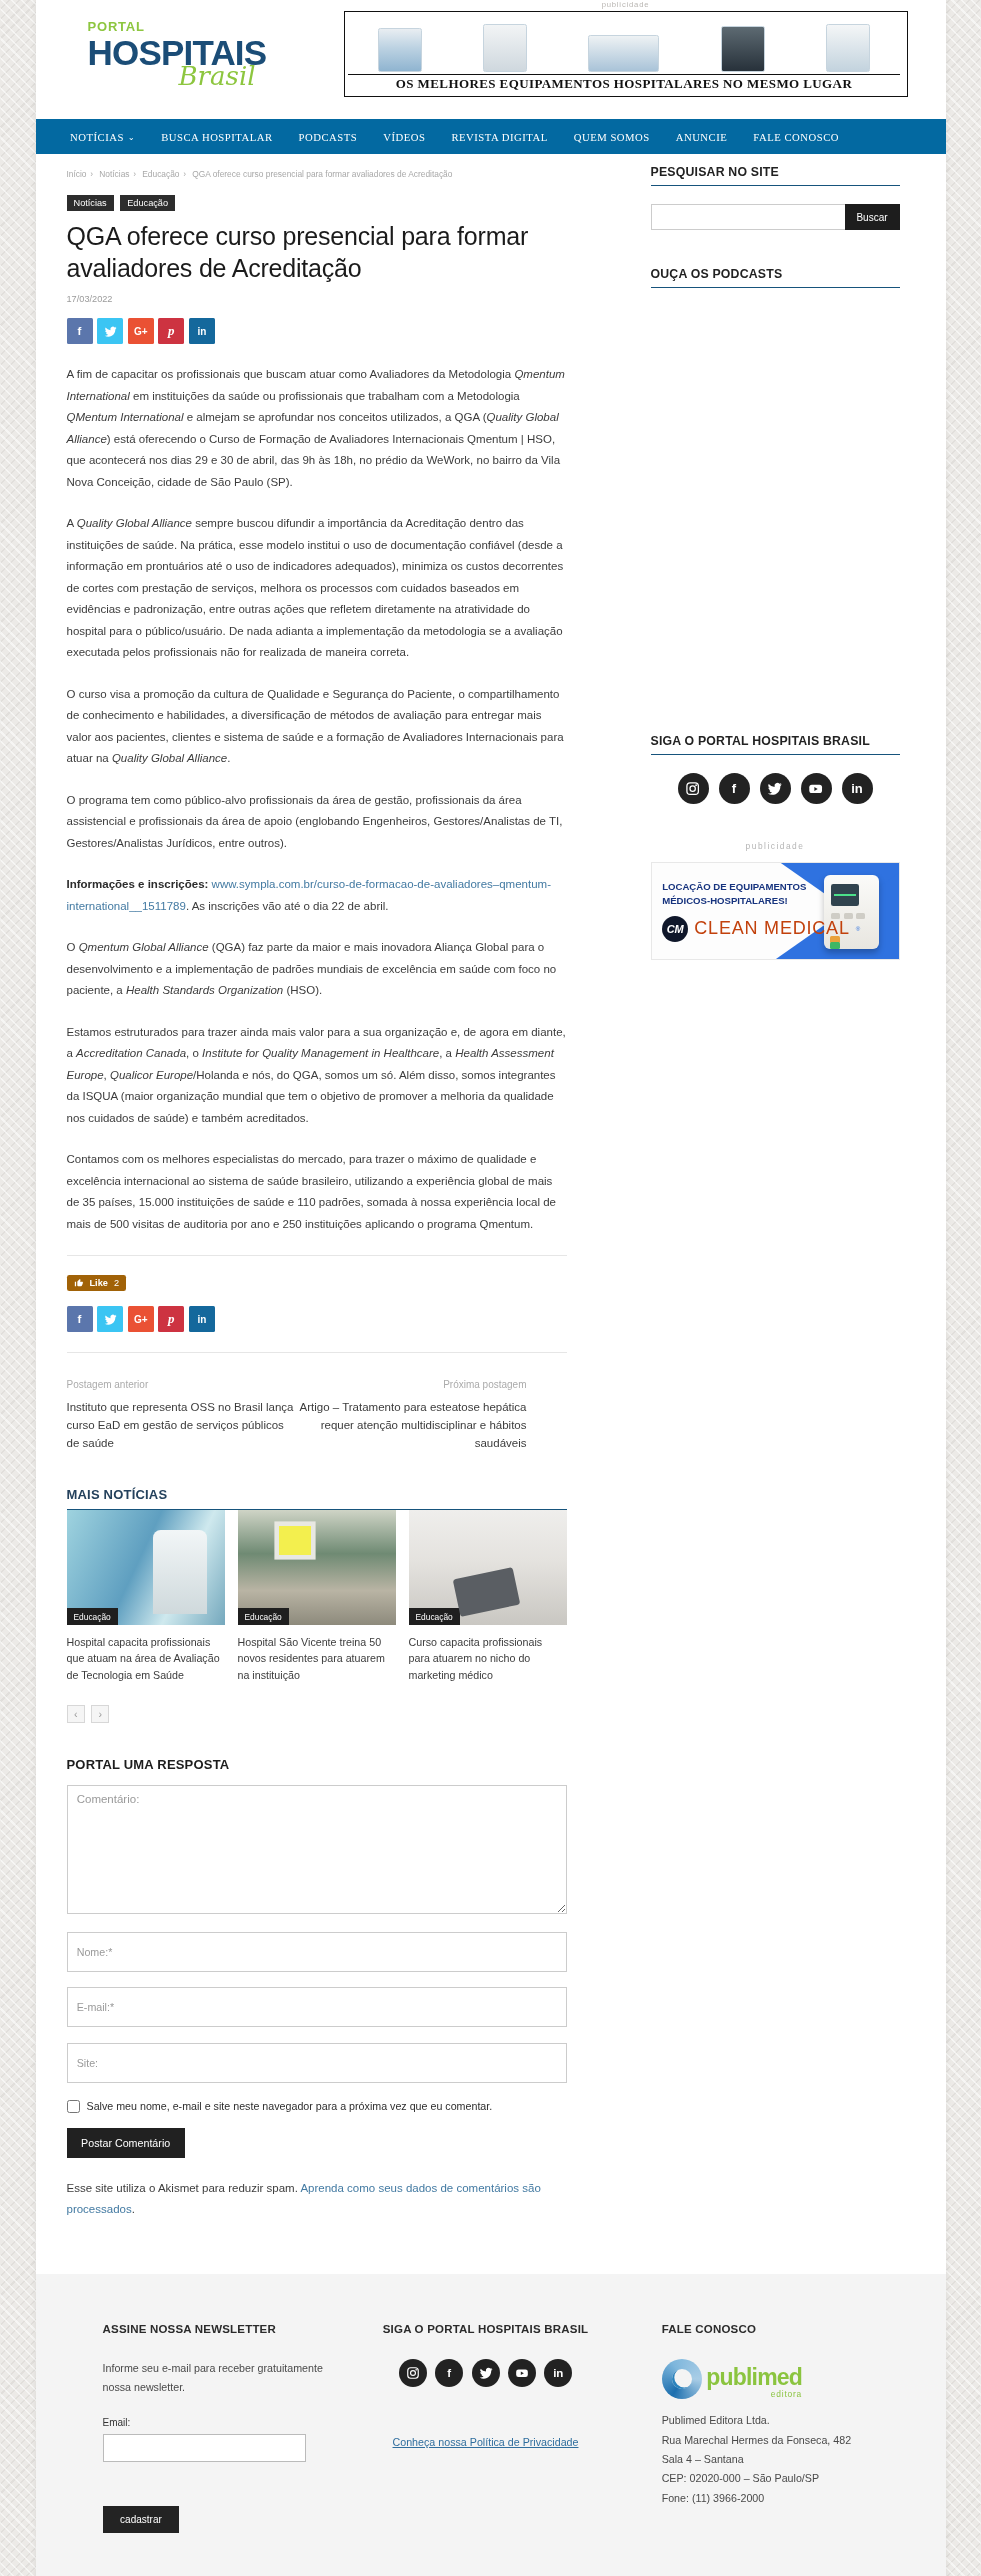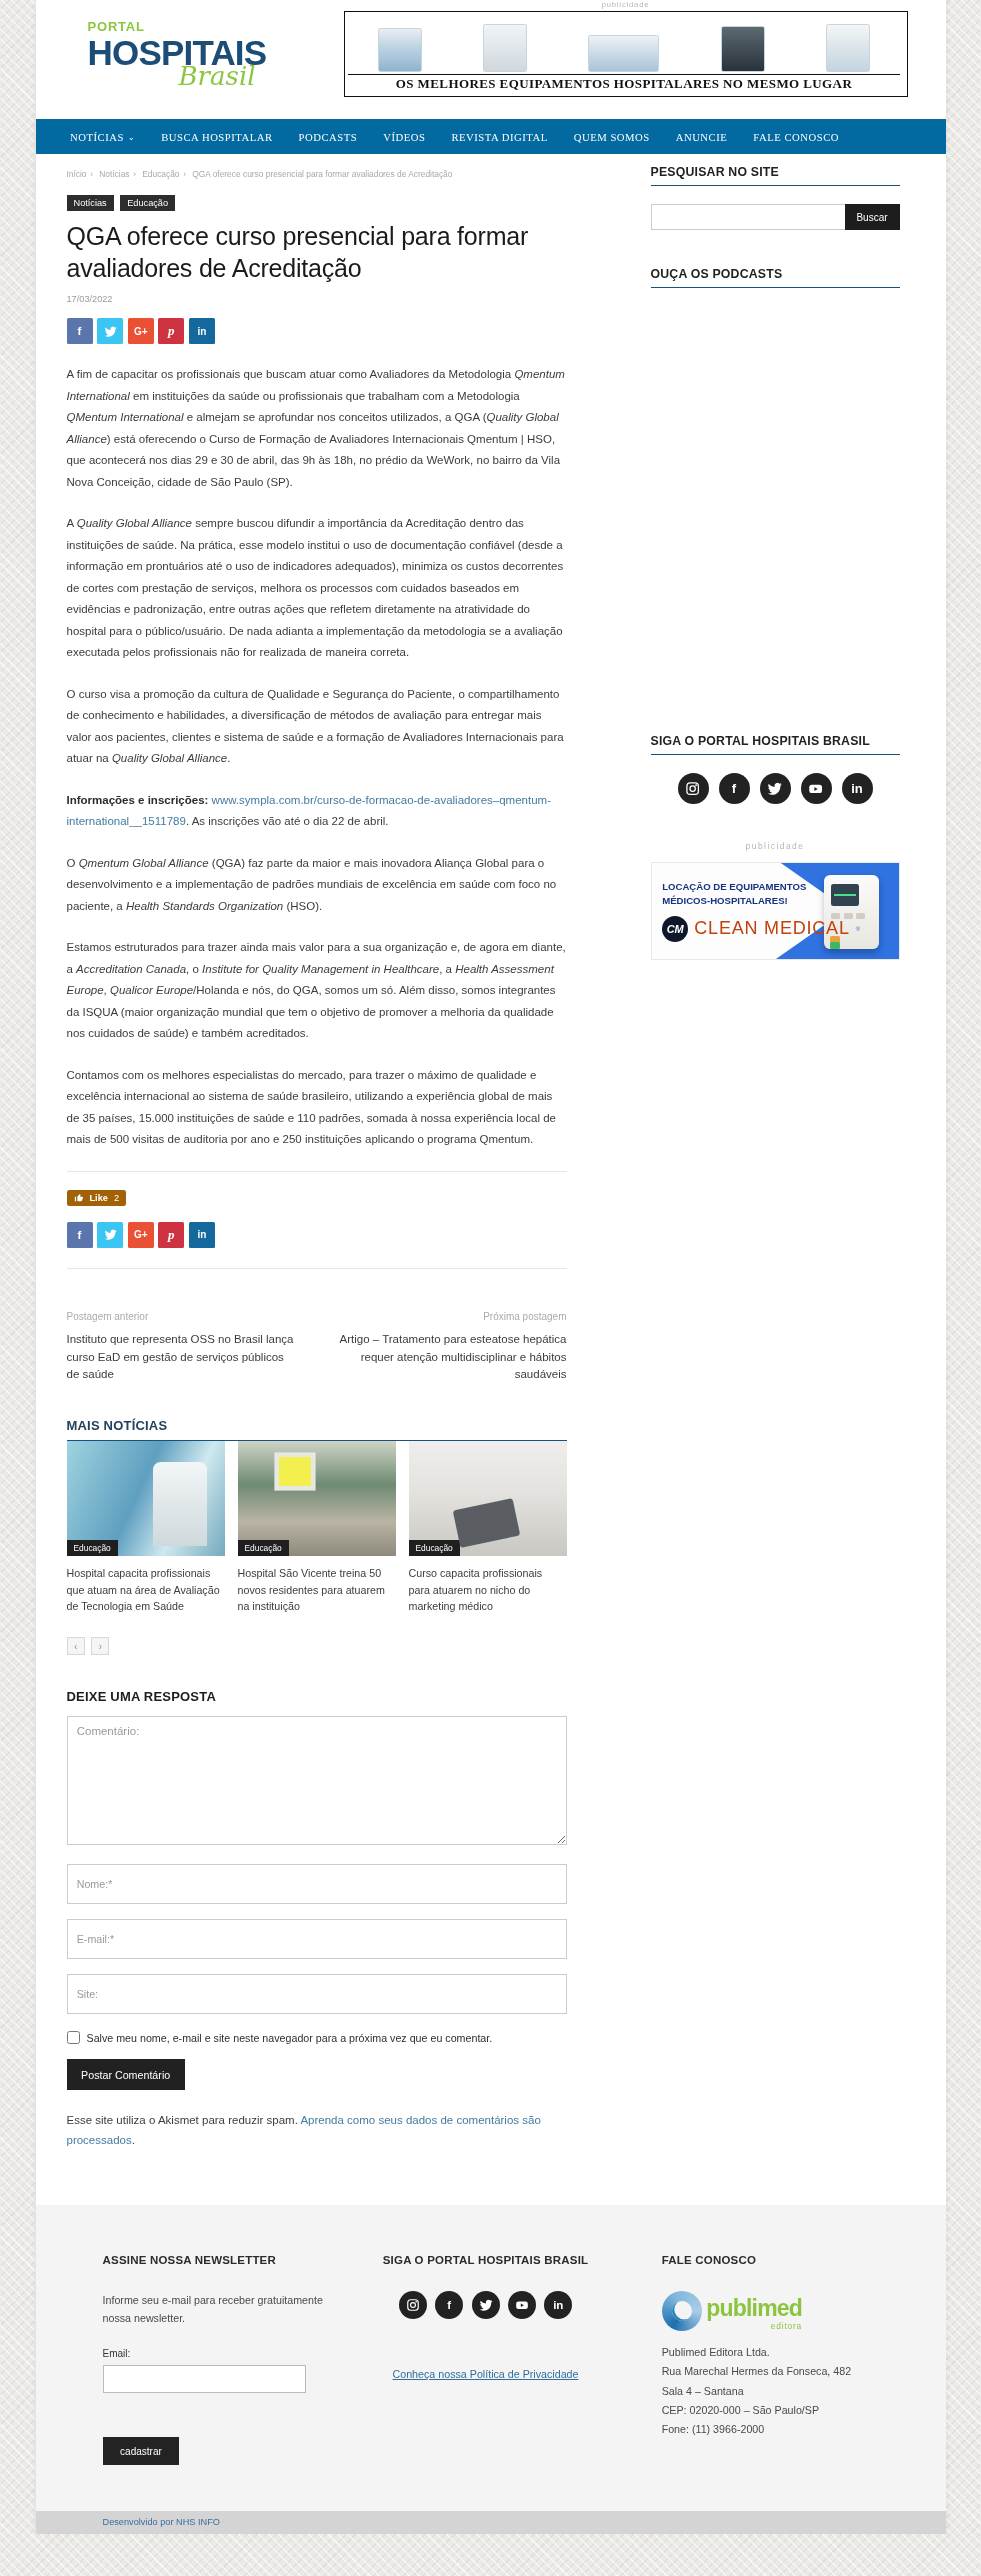--- a/index.html
+++ b/index.html
@@ -64,21 +64,21 @@
   .article-body p { font-size:11.5px; line-height:1.87; color:#3c3c3c; margin-bottom:20px; }
   .article-body a { color:#437aa2; text-decoration:none; }
   .article-body strong { color:#2c2c2c; }
   hr.thin { border:none; border-top:0.8px solid #e6e6e6; margin:18.4px 0; }
 
   .like-btn { display:inline-flex; align-items:flex-end; gap:6px; background:#a16207; color:#fff; font-size:9.2px; font-weight:700; padding:3.1px 7px; border-radius:2.3px; cursor:pointer; margin-bottom:10.7px; }
   .like-btn svg { width:10px; height:10px; fill:#fff; }
   .like-btn .cnt { font-weight:400; }
 
   
-  .post-nav { display:flex; justify-content:space-between; margin:42px 0 34px 0; }
+  .post-nav { display:flex; margin:26px 0 34px 0; }
   .post-nav .col { width:230px; }
   .post-nav .col.next { text-align:right; }
   .pn-label { font-size:10px; color:#ababab; margin-bottom:9.2px; }
   .pn-title { font-size:11.5px; color:#3c3c3c; line-height:1.55; cursor:pointer; }
 
   
   .section-head { font-size:13px; font-weight:700; color:#24415c; letter-spacing:0.2px; border-bottom:1.5px solid #16537c; padding-bottom:7px; }
   .cards { display:flex; gap:13px; }
   .card { width:158px; cursor:pointer; }
   .card-img { height:115px; position:relative; overflow:hidden; }
@@ -220,20 +220,21 @@
           </div>
         <div class="share-btn sb-gp">G+</div>
         <div class="share-btn sb-pi">p</div>
         <div class="share-btn sb-li">in</div>
       </div>
 
       <div class="article-body">
         <p><span>A fim de capacitar os profissionais que buscam atuar como Avaliadores da Metodologia </span><em>Qmentum International</em><span> em instituições da saúde ou profissionais que trabalham com a Metodologia </span><em>QMentum International</em><span> e almejam se aprofundar nos conceitos utilizados, a QGA (</span><em>Quality Global Alliance</em><span>) está oferecendo o Curso de Formação de Avaliadores Internacionais Qmentum | HSO, que acontecerá nos dias 29 e 30 de abril, das 9h às 18h, no prédio da WeWork, no bairro da Vila Nova Conceição, cidade de São Paulo (SP).</span></p>
         <p><span>A </span><em>Quality Global Alliance</em><span> sempre buscou difundir a importância da Acreditação dentro das instituições de saúde. Na prática, esse modelo institui o uso de documentação confiável (desde a informação em prontuários até o uso de indicadores adequados), minimiza os custos decorrentes de cortes com prestação de serviços, melhora os processos com cuidados baseados em evidências e padronização, entre outras ações que refletem diretamente na atratividade do hospital para o público/usuário. De nada adianta a implementação da metodologia se a avaliação executada pelos profissionais não for realizada de maneira correta.</span></p>
         <p><span>O curso visa a promoção da cultura de Qualidade e Segurança do Paciente, o compartilhamento de conhecimento e habilidades, a diversificação de métodos de avaliação para entregar mais valor aos pacientes, clientes e sistema de saúde e a formação de Avaliadores Internacionais para atuar na </span><em>Quality Global Alliance</em><span>.</span></p>
+        <p><span>O programa tem como público-alvo profissionais da área de gestão, profissionais da área assistencial e profissionais da área de apoio (englobando Engenheiros, Gestores/Analistas de TI, Gestores/Analistas Jurídicos, entre outros).</span></p>
         <p><strong>Informações e inscrições: </strong><a href="#">www.sympla.com.br/curso-de-formacao-de-avaliadores–qmentum-international__1511789</a><span>. As inscrições vão até o dia 22 de abril.</span></p>
         <p><span>O </span><em>Qmentum Global Alliance</em><span> (QGA) faz parte da maior e mais inovadora Aliança Global para o desenvolvimento e a implementação de padrões mundiais de excelência em saúde com foco no paciente, a </span><em>Health Standards Organization</em><span> (HSO).</span></p>
         <p><span>Estamos estruturados para trazer ainda mais valor para a sua organização e, de agora em diante, a </span><em>Accreditation Canada</em><span>, o </span><em>Institute for Quality Management in Healthcare</em><span>, a </span><em>Health Assessment Europe</em><span>, </span><em>Qualicor Europe</em><span>/Holanda e nós, do QGA, somos um só. Além disso, somos integrantes da ISQUA (maior organização mundial que tem o objetivo de promover a melhoria da qualidade nos cuidados de saúde) e também acreditados.</span></p>
         <p><span>Contamos com os melhores especialistas do mercado, para trazer o máximo de qualidade e excelência internacional ao sistema de saúde brasileiro, utilizando a experiência global de mais de 35 países, 15.000 instituições de saúde e 110 padrões, somada à nossa experiência local de mais de 500 visitas de auditoria por ano e 250 instituições aplicando o programa Qmentum.</span></p>
       </div>
 
       <hr class="thin">
 
       <div class="like-btn">
         <svg viewBox="0 0 24 24">
@@ -290,21 +291,21 @@
           <div class="card-title">Curso capacita profissionais para atuarem no nicho do marketing médico</div>
         </div>
       </div>
 
       <div class="pager">
         <div class="pg">‹</div>
         <div class="pg">›</div>
       </div>
 
       <div class="comments">
-        <h3>DEIXE UMA RESPOSTA</h3>
+        <h3>PORTAL UMA RESPOSTA</h3>
         <textarea placeholder="Comentário:" style=""></textarea>
         <input type="text" placeholder="Nome:*" style="">
         <input type="text" placeholder="E-mail:*" style="">
         <input type="text" placeholder="Site:" style="">
         <div class="save-row">
           <input type="checkbox" style="">
           <span>Salve meu nome, e-mail e site neste navegador para a próxima vez que eu comentar.</span>
         </div>
         <button class="btn-dark">Postar Comentário</button>
         <p class="akismet"><span>Esse site utiliza o Akismet para reduzir spam. </span><a href="#">Aprenda como seus dados de comentários são processados</a><span>.</span></p>

